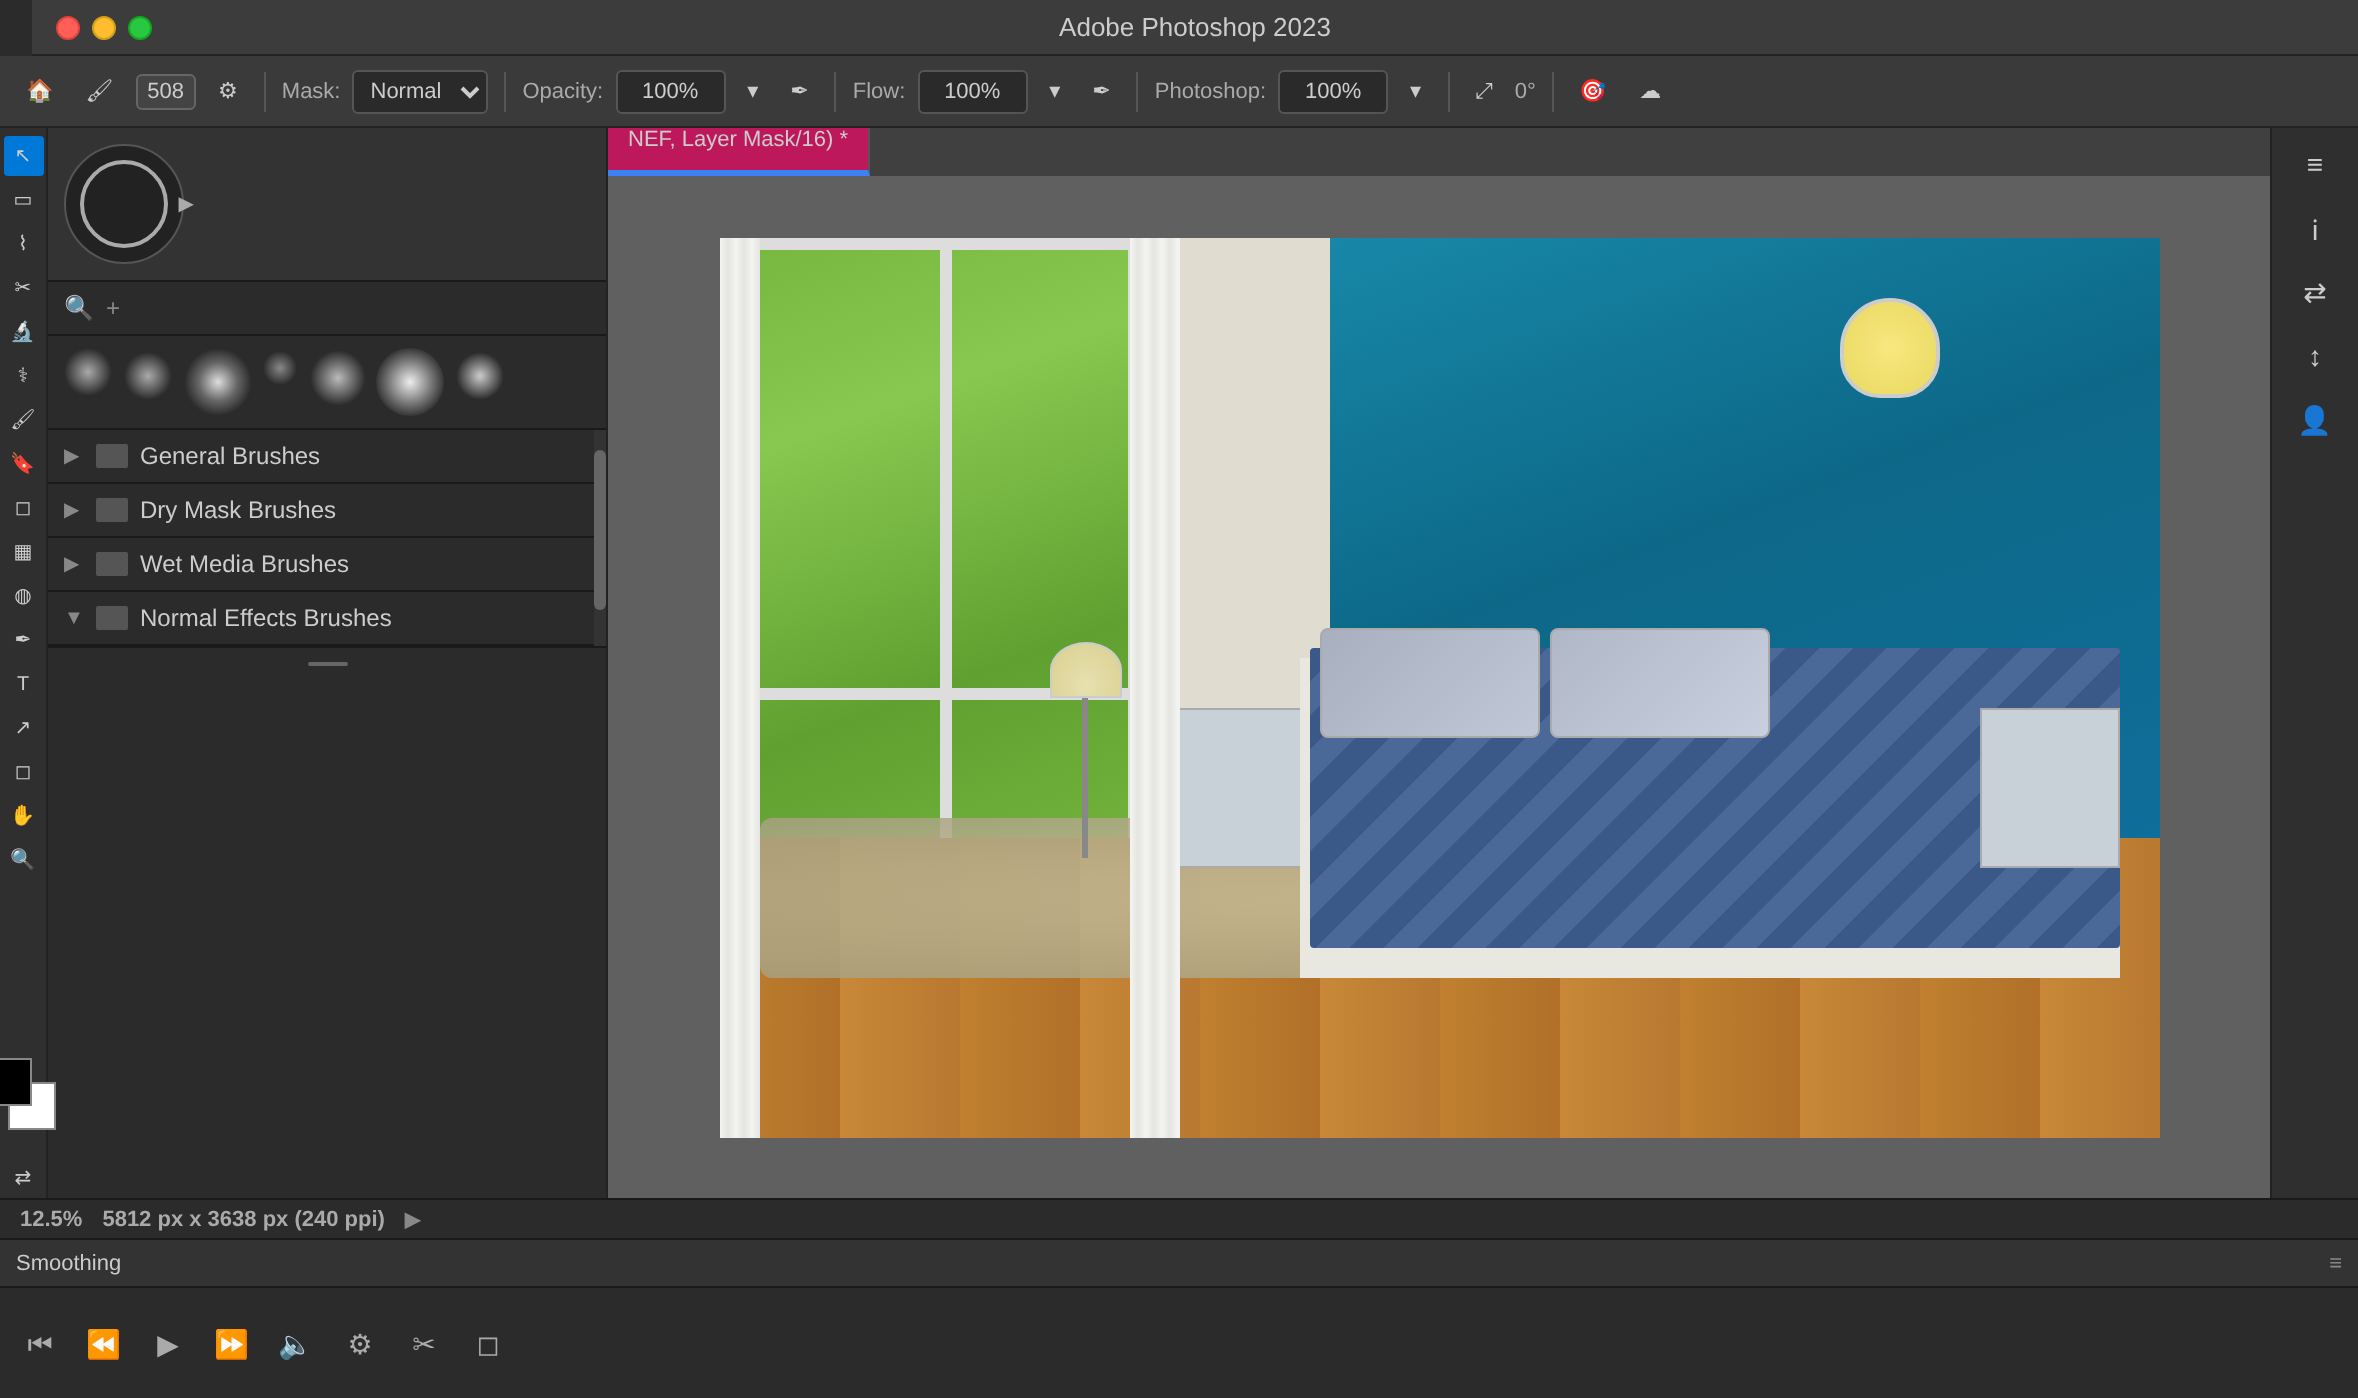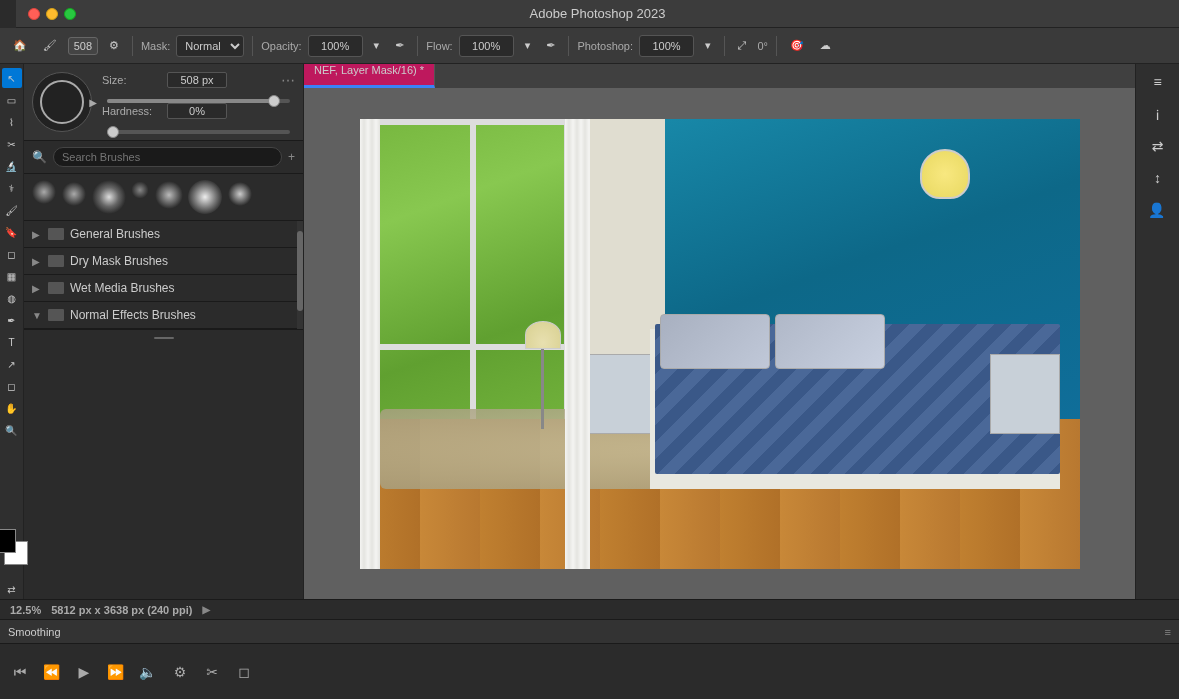--- a/index.html
+++ b/index.html
@@ -509,52 +509,25 @@
     <div class="brush-panel-top">
       <div style="display:flex; align-items:flex-start;">
 
         <div class="brush-preview">
           <div style="position:relative;">
             <div class="brush-circle"></div>
           </div>
           <div class="brush-arrow">▶</div>
         </div>
 
-        <div class="brush-props">
-          <div class="prop-row">
-            <span class="prop-label">Size:</span>
-            <input class="prop-value" type="text" value="508 px" style="">
-            <span class="prop-settings-icon">⋯</span>
-          </div>
-
-          <div style="margin: 2px 0 6px 0; padding: 0 5px;">
-            <div class="slider-track" style="position:relative; height:4px; background:#555; border-radius:2px;">
-              <div style="width:90%; height:4px; background:#888; border-radius:2px;"></div>
-              <div style="position:absolute; width:12px; height:12px; background:#ccc; border-radius:50%; top:-4px; left:88%; border:1px solid #888; cursor:pointer;"></div>
-            </div>
-          </div>
-
-          <div class="prop-row">
-            <span class="prop-label">Hardness:</span>
-            <input class="prop-value" type="text" value="0%" style="">
-          </div>
-
-          <div style="margin: 2px 0 4px 0; padding: 0 5px;">
-            <div class="slider-track" style="position:relative; height:4px; background:#555; border-radius:2px;">
-              <div style="width:0%; height:4px; background:#888; border-radius:2px;"></div>
-              <div style="position:absolute; width:12px; height:12px; background:#ccc; border-radius:50%; top:-4px; left:0%; border:1px solid #888; cursor:pointer;"></div>
-            </div>
-          </div>
-        </div>
       </div>
     </div>
 
     <div class="brush-search">
       <span class="brush-search-icon">🔍</span>
-      <input type="text" placeholder="Search Brushes" style="flex: 1 1 0%; background: rgb(26, 26, 26); border: 1px solid rgb(68, 68, 68); border-radius: 10px; color: rgb(204, 204, 204); font-size: 11px; padding: 3px 8px; outline: none;">
       <button style="background:none;border:none;color:#888;cursor:pointer;font-size:12px;">+</button>
     </div>
 
     <div class="brush-presets">
       <div class="preset-brush" style="width:24px;height:24px;background:radial-gradient(circle, #aaa 0%, transparent 70%);"></div>
       <div class="preset-brush" style="width:28px;height:28px;background:radial-gradient(circle, #aaa 0%, transparent 60%);"></div>
       <div class="preset-brush" style="width:34px;height:34px;background:radial-gradient(circle, #ddd 0%, #666 40%, transparent 70%);"></div>
       <div class="preset-brush" style="width:20px;height:20px;background:radial-gradient(circle, #888 0%, transparent 60%);"></div>
       <div class="preset-brush" style="width:30px;height:30px;background:radial-gradient(circle, #bbb 0%, transparent 65%);"></div>
       <div class="preset-brush" style="width:34px;height:34px;background:radial-gradient(circle, #eee 0%, #777 45%, transparent 75%);"></div>

